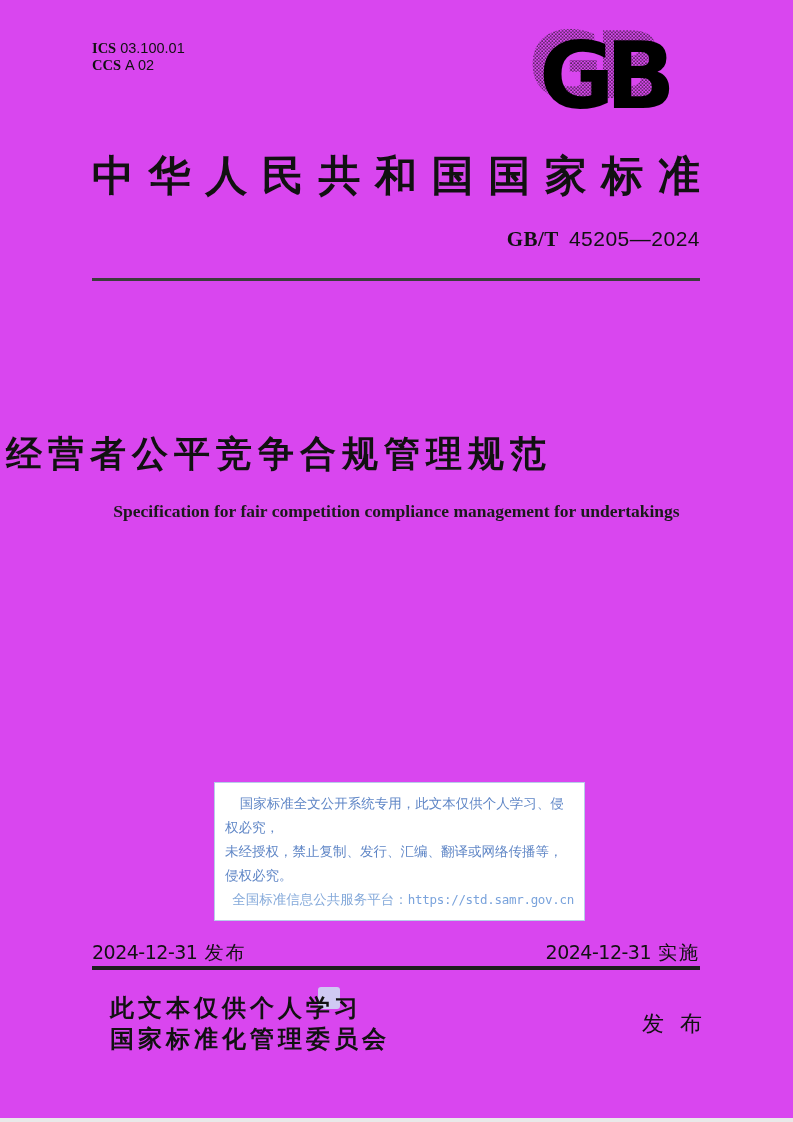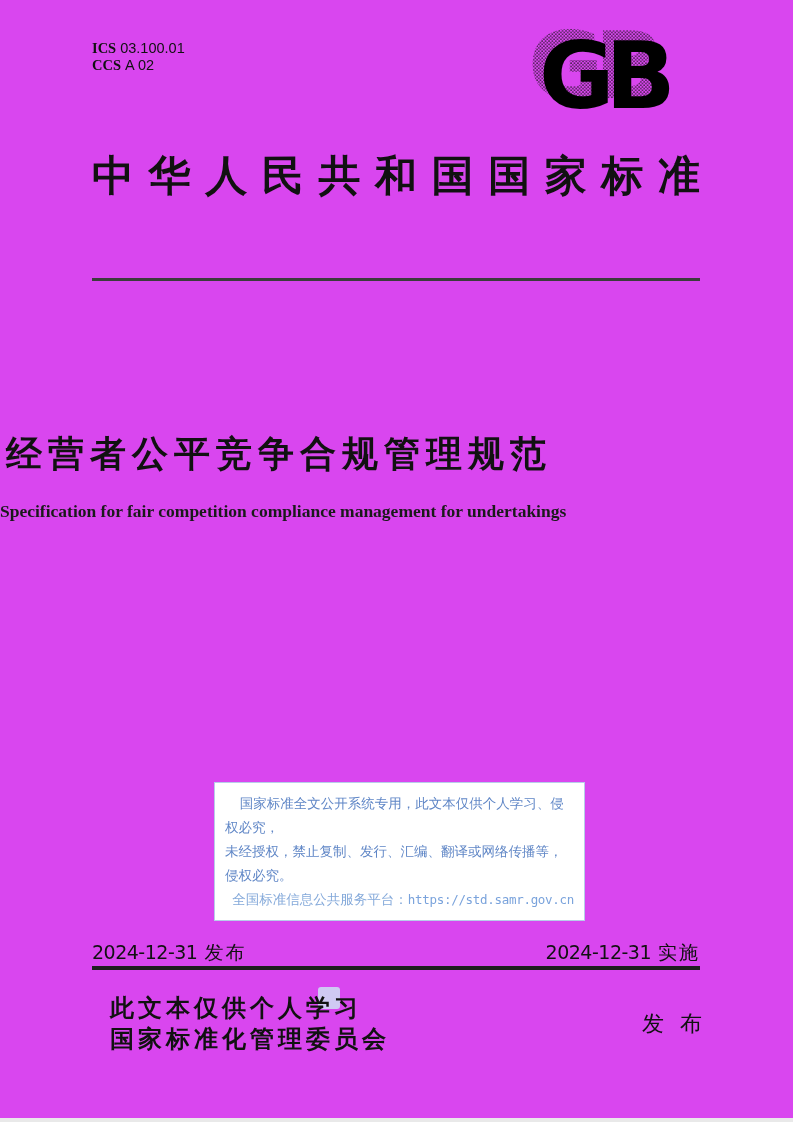--- a/index.html
+++ b/index.html
@@ -29,21 +29,21 @@
   .rule-top { position:absolute; left:92px; top:278px; width:608px; height:3px; background:#3c3c3c; }
   
   .main-title {
     position:absolute; left:0; top:430px; width:100%;
     text-align:left; font-size:36px; font-weight:bold; color:#111;
     font-family:"Liberation Sans", sans-serif;
     letter-spacing:6px; text-indent:6px;
   }
   .en-title {
     position:absolute; left:0; top:501px; width:100%;
-    text-align:left; font-size:17.5px; font-weight:bold; color:#1a1a1a;
+    text-align:center; font-size:17.5px; font-weight:bold; color:#1a1a1a;
     font-family:"Liberation Serif", serif;
   }
   
   .notice-box {
     position:absolute; left:214px; top:782px; width:371px;
     border:1px solid #b7cde9; background:#ffffff;
     padding:9px 10px 8px 10px;
     font-size:13.5px; line-height:24px;
     font-family:"Liberation Serif", serif;
   }
@@ -122,20 +122,23 @@
       <span>民</span>
       <span>共</span>
       <span>和</span>
       <span>国</span>
       <span>国</span>
       <span>家</span>
       <span>标</span>
       <span>准</span>
     </div>
 
+  <div class="std-number">
+    <span class="code-label">GB/T</span><span class="code-value">45205—2024</span>
+  </div>
 
   <div class="rule-top"></div>
 
   <div class="main-title">经营者公平竞争合规管理规范</div>
   <div class="en-title">Specification for fair competition compliance management for undertakings</div>
 
   <div class="notice-box">
     <div class="notice-line indent">国家标准全文公开系统专用，此文本仅供个人学习、侵权必究，</div>
     <div class="notice-line">未经授权，禁止复制、发行、汇编、翻译或网络传播等，侵权必究。</div>
     <div class="notice-line platform">

